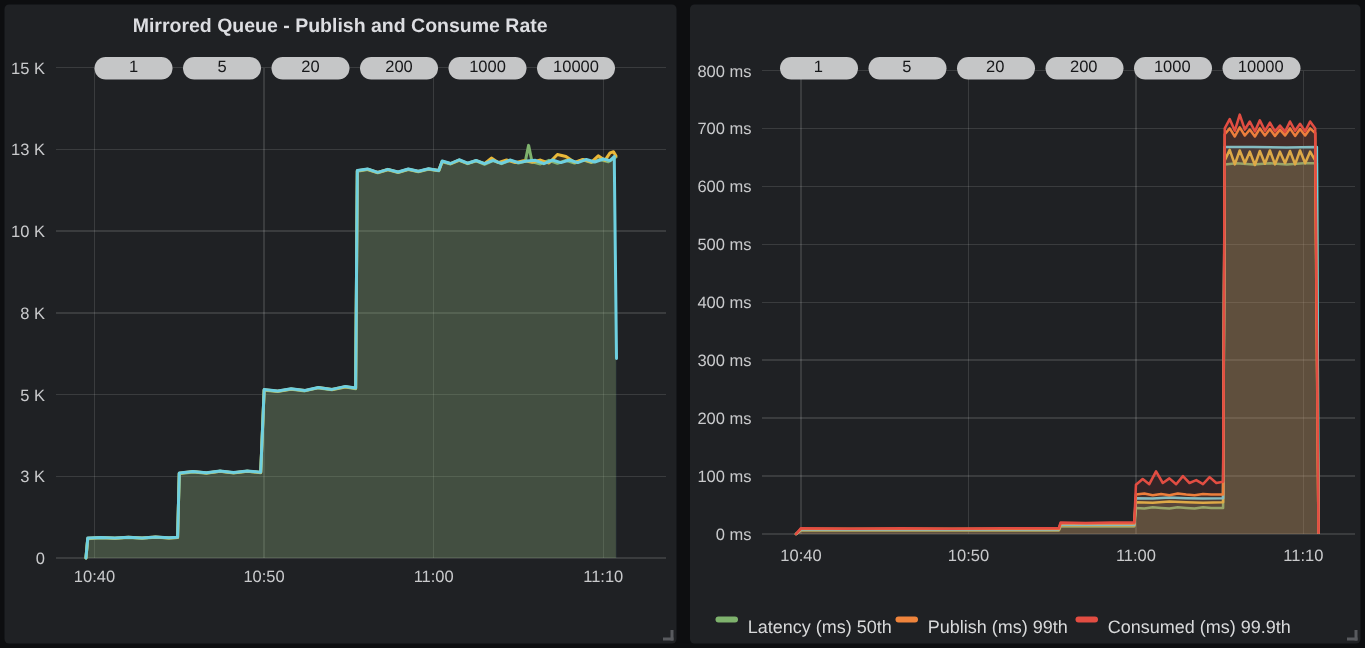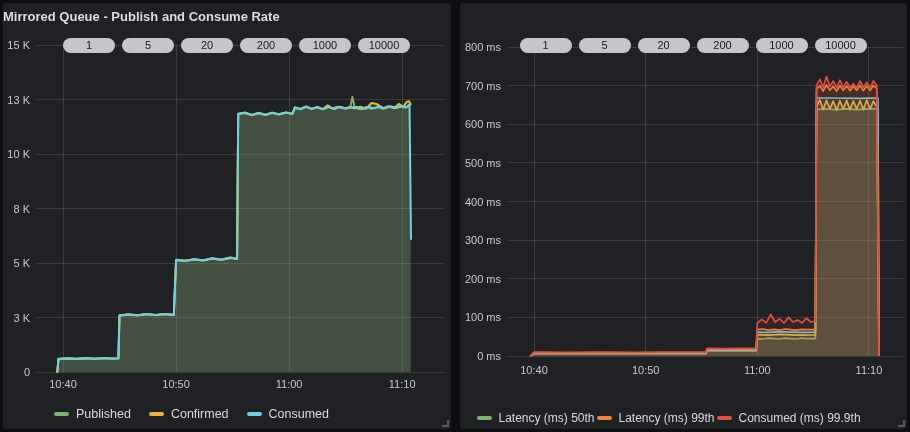--- a/index.html
+++ b/index.html
@@ -4,35 +4,35 @@
 <style>
   :root{
     --page-bg:#0d0e10; --panel-bg:#1f2124; --pill-bg:#c5c6c7; --pill-text:#17181a;
     --legend-text:#d8d9da; --title-text:#dcdde1; --grid-line:rgba(255,255,255,0.12);
     --axis-text:#c9cacc; --handle:#585a5e;
   }
   *{box-sizing:border-box;margin:0;padding:0}
   body{background:#000;font-family:"Liberation Sans",sans-serif}
   .page{width:910px;height:432px;background:var(--page-bg);display:flex;gap:9px;padding:3px}
   .panel{flex:1;position:relative;background:var(--panel-bg);border-radius:3px;overflow:hidden}
-  .panel-title{position:absolute;top:6px;left:0;right:0;text-align:left;color:var(--title-text);
+  .panel-title{position:absolute;top:6px;left:0;right:0;text-align:center;color:var(--title-text);
     font-size:13px;font-weight:bold;cursor:pointer}
   .chart-svg{position:absolute;top:0;left:0}
   svg text{font-family:"Liberation Sans",sans-serif;font-size:11px;fill:var(--axis-text)}
   .ytick{text-anchor:end}
   .xtick{text-anchor:middle}
   .grid{stroke:var(--grid-line);stroke-width:1;shape-rendering:crispEdges}
   .pills{position:absolute;top:35px;left:60px;display:flex;gap:7px}
   .pill{width:52px;height:15px;line-height:15px;border-radius:8px;background:var(--pill-bg);
     color:var(--pill-text);font-size:11px;text-align:center;cursor:pointer}
   .legend{position:absolute;display:flex;align-items:center;gap:18px}
   .legend-0{left:51px;bottom:8px}
   .legend-grid{position:absolute;left:17px;bottom:4px;display:grid;grid-template-columns:120px 120px auto;
     grid-row-gap:6px;grid-column-gap:0}
-  .legend-item{display:flex;align-items:center;white-space:nowrap;cursor:pointer}
+  .legend-item{display:flex;white-space:nowrap;cursor:pointer}
   .chip{display:inline-block;width:15px;height:4px;border-radius:2px;margin-right:7px}
   .legend-label{color:var(--legend-text);font-size:12px}
   .legend-0 .legend-label{font-size:12.5px}
   .resize-handle{position:absolute;right:2px;bottom:2px;width:7px;height:7px;
     border-right:2px solid var(--handle);border-bottom:2px solid var(--handle);cursor:nwse-resize}
 </style>
 </head>
 <body>
 
 <div class="page">
@@ -69,34 +69,20 @@
         <polygon points="54.3,369.0 54.3,369.0 55.5,355.7 64.5,355.3 73.6,355.7 82.6,355.1 91.7,355.7 100.7,355.0 109.7,355.5 115.4,355.2 116.5,312.3 125.6,311.3 134.6,312.2 143.7,311.0 152.7,312.0 161.8,311.0 170.8,311.8 173.1,256.7 182.1,257.7 191.1,256.2 200.2,257.3 209.2,255.3 218.3,256.6 227.3,254.6 234.1,255.7 235.2,110.7 242.0,109.6 248.8,111.9 255.6,109.9 262.4,111.7 269.2,109.7 275.9,111.2 282.7,109.5 289.5,110.6 291.8,104.3 297.4,106.0 303.1,103.5 308.7,105.8 314.4,104.0 320.0,106.1 325.7,103.9 331.3,105.9 337.0,103.7 342.6,105.4 348.3,104.3 353.9,103.9 359.6,106.1 365.3,103.7 370.9,105.4 376.6,103.7 382.2,105.4 387.9,103.3 393.5,105.0 399.2,103.0 403.7,104.1 406.5,101.3 408.0,236.0 408.0,369.0" fill="#6ED0E0" fill-opacity="0.11" stroke="none"></polygon>
         <polyline points="54.3,369.0 55.5,355.7 64.5,355.3 73.6,355.7 82.6,355.1 91.7,355.7 100.7,355.0 109.7,355.5 115.4,355.2 116.5,312.3 125.6,311.3 134.6,312.2 143.7,311.0 152.7,312.0 161.8,311.0 170.8,311.8 173.1,256.7 182.1,257.7 191.1,256.2 200.2,257.3 209.2,255.3 218.3,256.6 227.3,254.6 234.1,255.7 235.2,110.7 242.0,109.6 248.8,111.9 255.6,109.9 262.4,111.7 269.2,109.7 275.9,111.2 282.7,109.5 289.5,110.6 291.8,104.3 297.4,106.0 303.1,103.5 308.7,105.8 314.4,104.0 320.0,106.1 325.7,103.9 331.3,105.9 337.0,103.7 342.6,105.4 348.3,104.3 353.9,103.9 359.6,106.1 365.3,103.7 370.9,105.4 376.6,103.7 382.2,105.4 387.9,103.3 393.5,105.0 399.2,103.0 403.7,104.1 406.5,101.3 408.0,236.0" fill="none" stroke="#6ED0E0" stroke-width="2" stroke-linejoin="round" stroke-linecap="round"></polyline>
       </svg>
     <div class="pills">
       <div class="pill">1</div>
       <div class="pill">5</div>
       <div class="pill">20</div>
       <div class="pill">200</div>
       <div class="pill">1000</div>
       <div class="pill">10000</div>
-    </div>
-    <div class="legend legend-0">
-      <span class="legend-item">
-        <span class="chip" style="background: rgb(126, 178, 109);"></span>
-        <span class="legend-label">Published</span>
-      </span>
-      <span class="legend-item">
-        <span class="chip" style="background: rgb(234, 184, 57);"></span>
-        <span class="legend-label">Confirmed</span>
-      </span>
-      <span class="legend-item">
-        <span class="chip" style="background: rgb(110, 208, 224);"></span>
-        <span class="legend-label">Consumed</span>
-      </span>
     </div>
     <div class="resize-handle"></div>
   </section>
 
   <section class="panel">
     <svg id="chart1" class="chart-svg" width="447" height="426" viewBox="0 0 447 426">
         <line x1="48" x2="443" y1="353" y2="353" class="grid"></line>
         <text x="41" y="357" class="ytick">0 ms</text>
         <line x1="48" x2="443" y1="314.375" y2="314.375" class="grid"></line>
         <text x="41" y="318.375" class="ytick">100 ms</text>
@@ -141,21 +127,21 @@
       <div class="pill">1000</div>
       <div class="pill">10000</div>
     </div>
     <div class="legend-grid">
       <span class="legend-item">
         <span class="chip" style="background: rgb(126, 178, 109);"></span>
         <span class="legend-label">Latency (ms) 50th</span>
       </span>
       <span class="legend-item">
         <span class="chip" style="background: rgb(239, 132, 60);"></span>
-        <span class="legend-label">Latency (ms) 99th</span>
+        <span class="legend-label">Publish (ms) 99th</span>
       </span>
       <span class="legend-item">
         <span class="chip" style="background: rgb(226, 77, 66);"></span>
         <span class="legend-label">Consumed (ms) 99.9th</span>
       </span>
     </div>
     <div class="resize-handle"></div>
   </section>
 
 </div>

